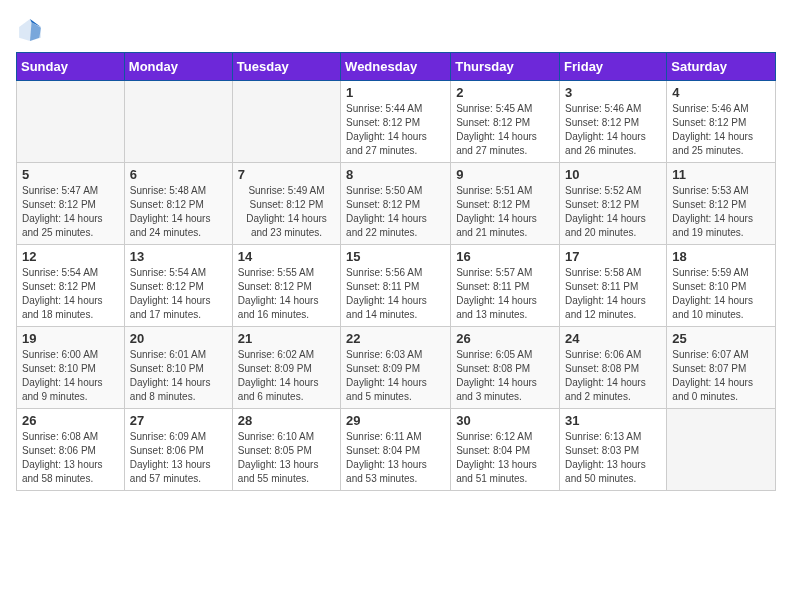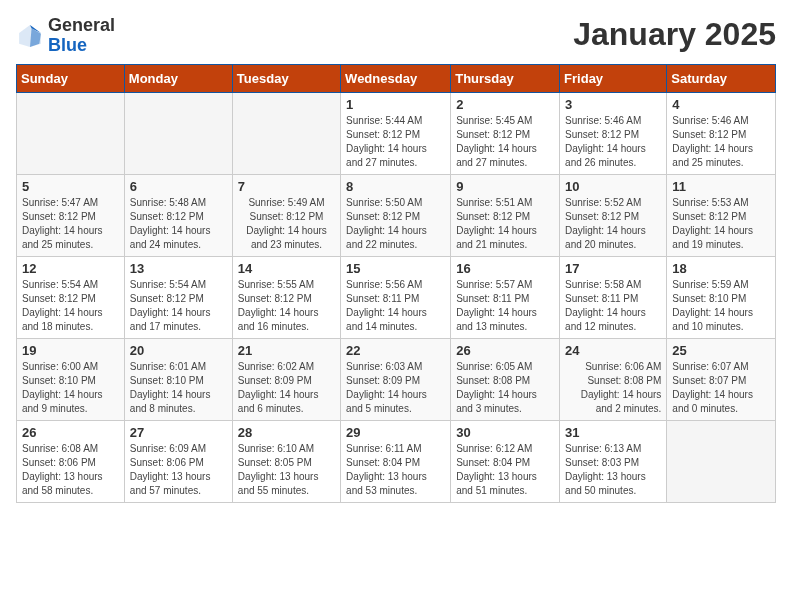--- a/index.html
+++ b/index.html
@@ -51,21 +51,21 @@
     .subtitle {
       font-size: 14px;
       color: #555;
     }
     table {
       width: 100%;
       border-collapse: collapse;
       border: 1px solid #ccc;
     }
     th {
-      background-color: #c2410c;
+      background-color: #6d28d9;
       color: #fff;
       padding: 6px 4px;
       font-size: 13px;
       text-align: left;
       border: 1px solid #1255a0;
     }
     td {
       border: 1px solid #ccc;
       vertical-align: top;
       padding: 4px 5px;
@@ -97,27 +97,22 @@
 </head>
 <body>
 
 <div class="header">
   <div class="logo">
     <svg class="logo-icon" viewBox="0 0 36 36">
       <polygon points="18,4 32,14 32,28 18,32 4,28 4,14" fill="#1565c0" opacity="0.15"></polygon>
       <polygon points="20,8 32,15 30,28 18,32" fill="#1565c0" opacity="0.5"></polygon>
       <polygon points="18,4 32,14 20,8" fill="#1565c0"></polygon>
     </svg>
-    <div class="logo-text">
-      <span class="logo-general">General</span>
-      <span class="logo-blue">Blue</span>
-    </div>
   </div>
   <div class="title-block">
-    <div class="month-title">January 2025</div>
   </div>
 </div>
 
 <table>
   <thead>
     <tr id="header-row">
         <th>Sunday</th>
         <th>Monday</th>
         <th>Tuesday</th>
         <th>Wednesday</th>
@@ -293,21 +288,21 @@
         </td>
         <td>
           <span class="day-num">26</span>
           <div class="day-info" style="white-space: pre-line;">Sunrise: 6:05 AM
 Sunset: 8:08 PM
 Daylight: 14 hours
 and 3 minutes.</div>
         </td>
         <td>
           <span class="day-num">24</span>
-          <div class="day-info" style="white-space: pre-line; text-align: right;">Sunrise: 6:06 AM
+          <div class="day-info" style="white-space: pre-line;">Sunrise: 6:06 AM
 Sunset: 8:08 PM
 Daylight: 14 hours
 and 2 minutes.</div>
         </td>
         <td>
           <span class="day-num">25</span>
           <div class="day-info" style="white-space: pre-line;">Sunrise: 6:07 AM
 Sunset: 8:07 PM
 Daylight: 14 hours
 and 0 minutes.</div>

